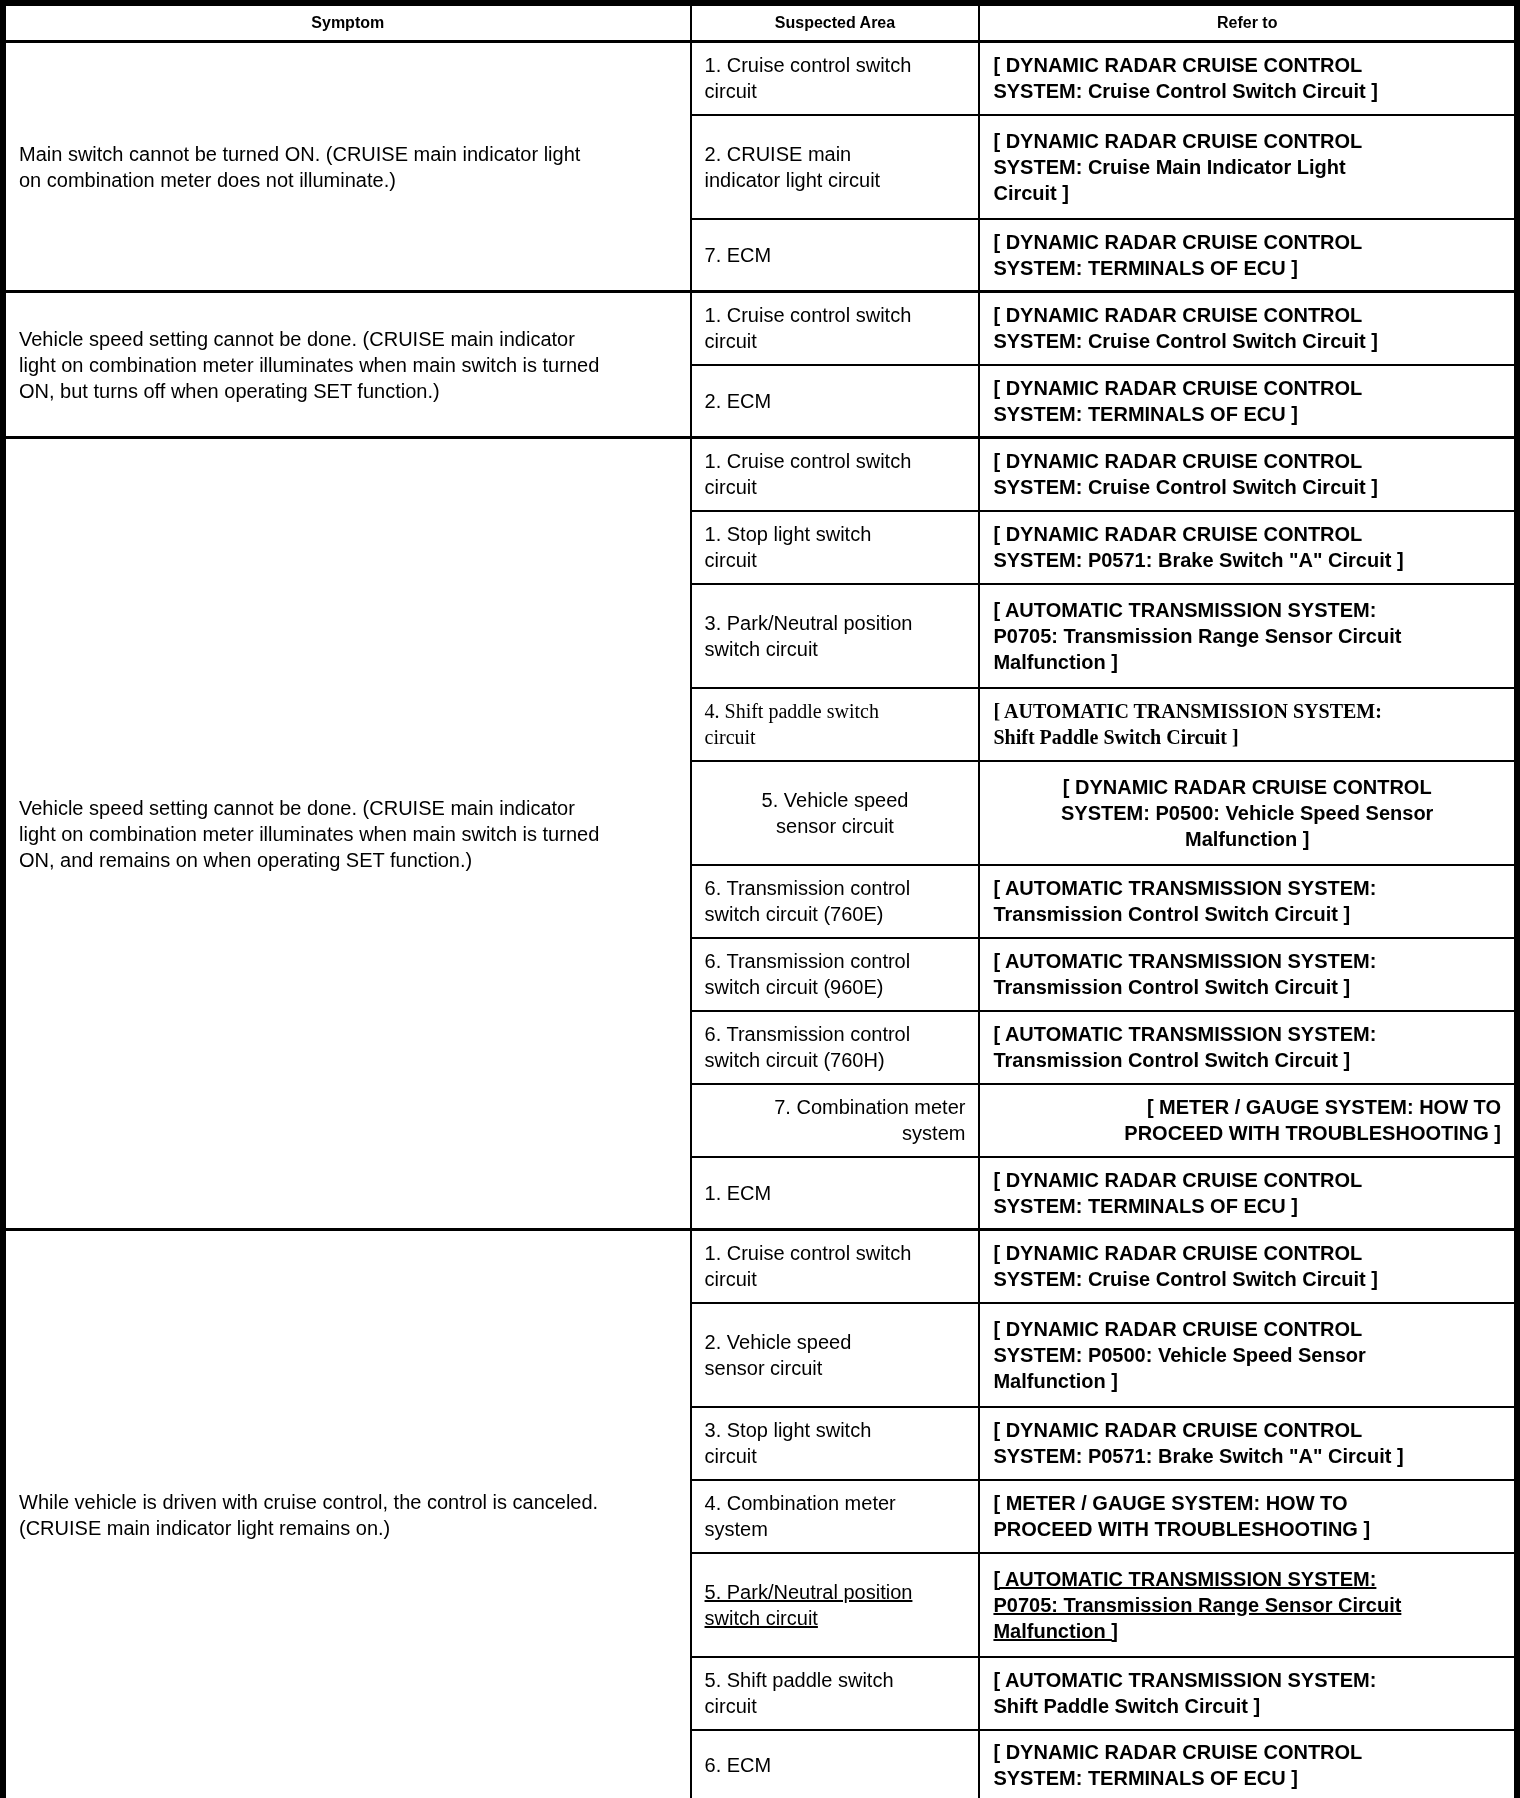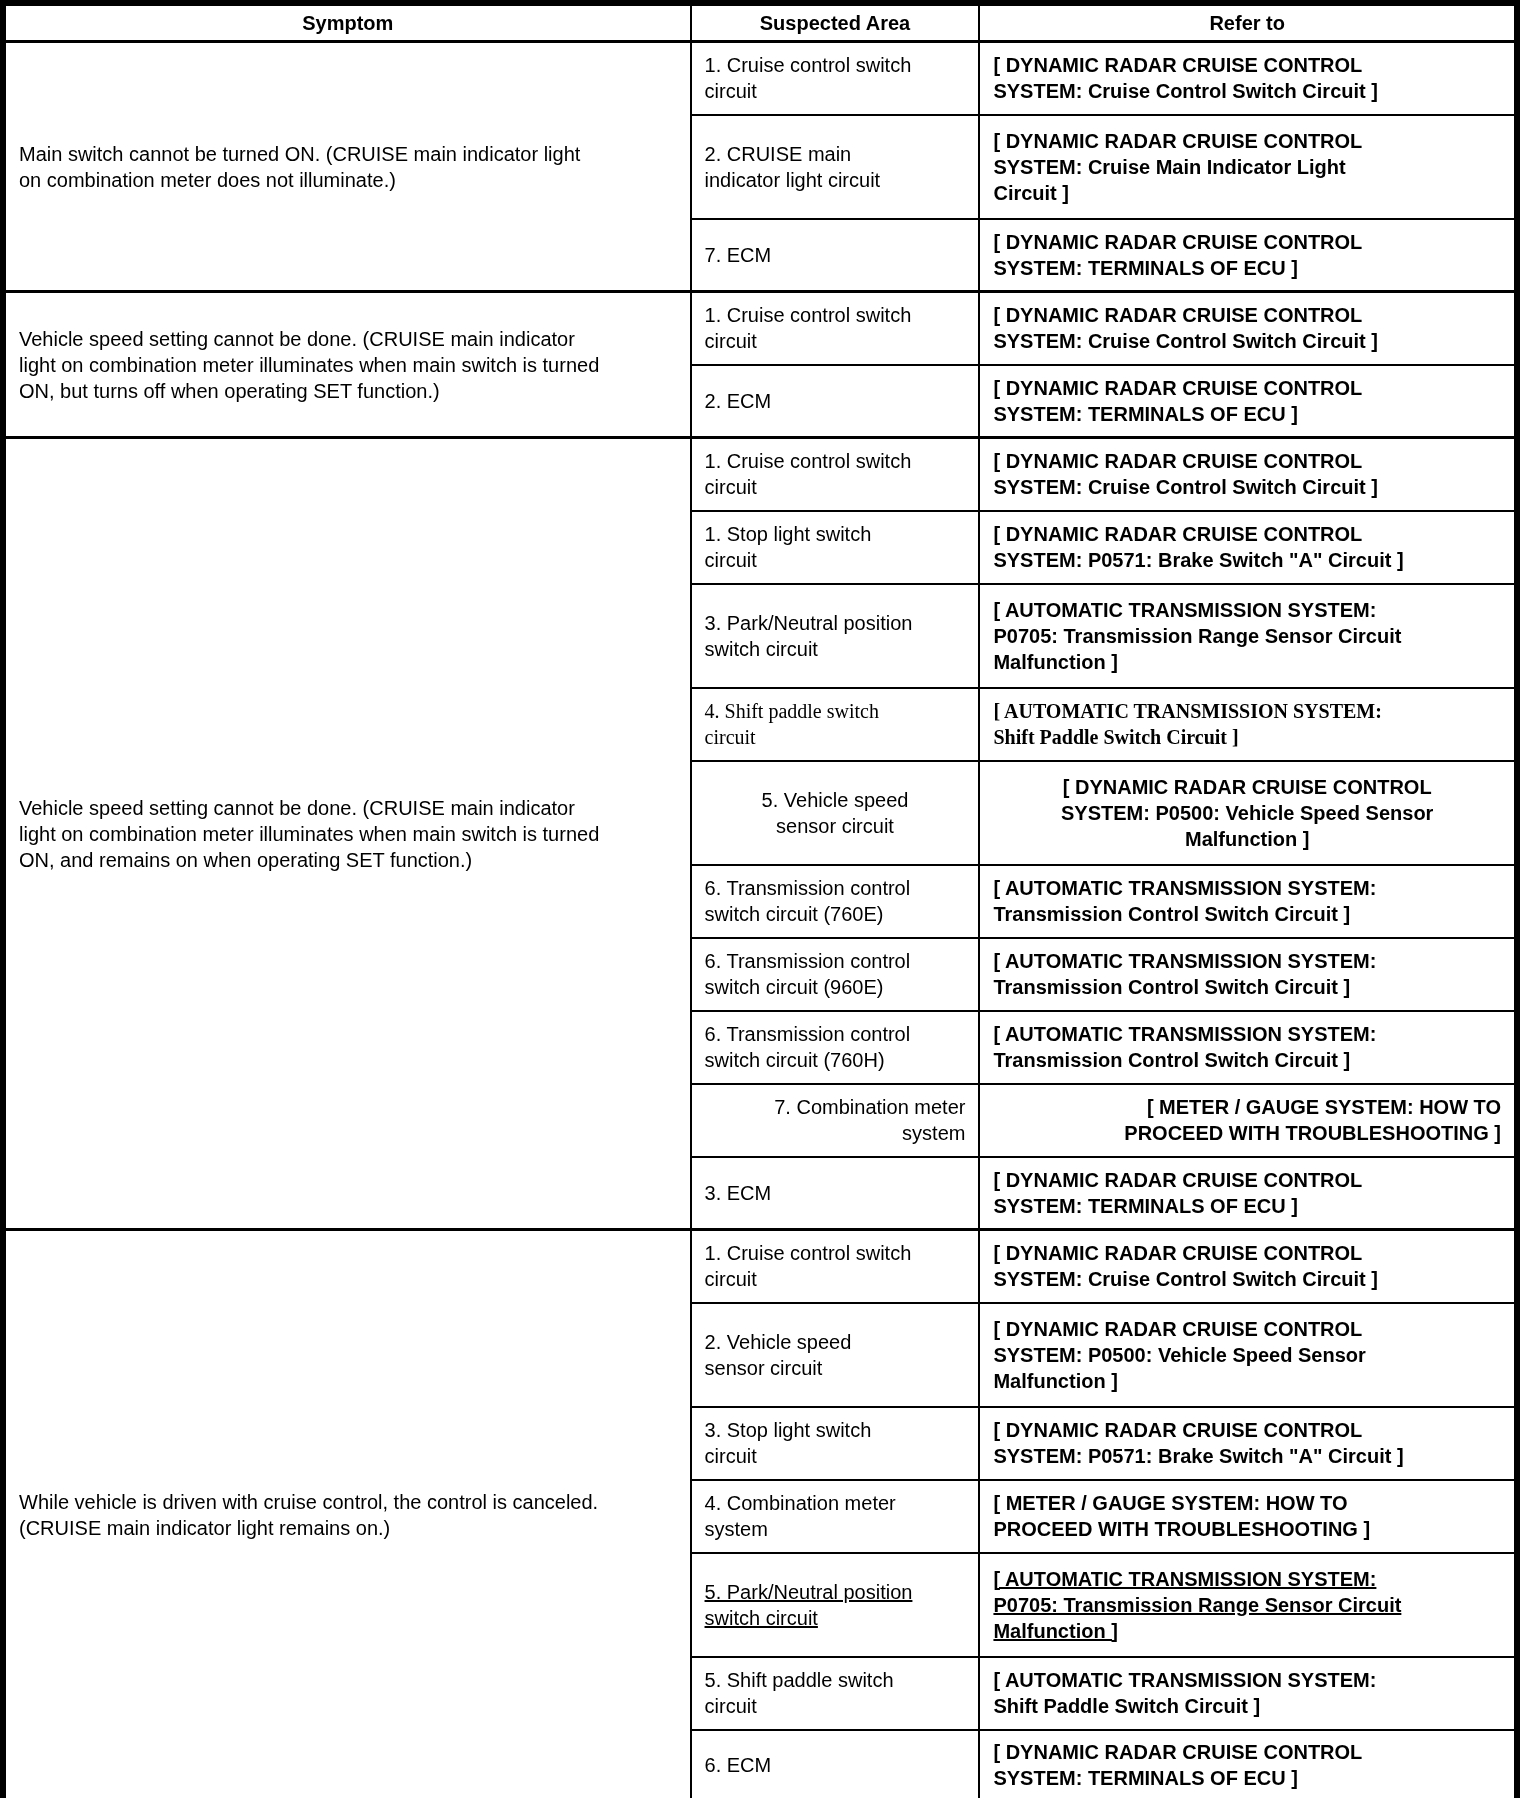--- a/index.html
+++ b/index.html
@@ -21,21 +21,21 @@
   col.c-symptom { width: 683px; }
   col.c-area    { width: 287px; }
   col.c-refer   { width: 534px; }
 
   th, td {
     border: 2px solid #000000;
     vertical-align: middle;
     overflow: hidden;
   }
   thead th {
-    font-size: 20px;
+    font-size: 16px;
     font-weight: bold;
     text-align: center;
     height: 30px;
     padding: 2px 4px;
   }
   td {
     font-size: 20px;
     line-height: 26px;
     padding: 4px 13px;
   }
@@ -153,21 +153,21 @@
         <td class="refer-cell">[ AUTOMATIC TRANSMISSION SYSTEM:
 Transmission Control Switch Circuit ]</td>
       </tr>
       <tr style="height: 73px; text-align: right;">
         <td class="area-cell">7. Combination meter
 system</td>
         <td class="refer-cell">[ METER / GAUGE SYSTEM: HOW TO
 PROCEED WITH TROUBLESHOOTING ]</td>
       </tr>
       <tr style="height: 73px;">
-        <td class="area-cell">3. ECM</td>
+        <td class="area-cell">1. ECM</td>
         <td class="refer-cell">[ DYNAMIC RADAR CRUISE CONTROL
 SYSTEM: TERMINALS OF ECU ]</td>
       </tr>
       <tr class="group-start" style="height: 73px;">
         <td class="symptom-cell" rowspan="7">While vehicle is driven with cruise control, the control is canceled. (CRUISE main indicator light remains on.)</td>
         <td class="area-cell">1. Cruise control switch
 circuit</td>
         <td class="refer-cell">[ DYNAMIC RADAR CRUISE CONTROL
 SYSTEM: Cruise Control Switch Circuit ]</td>
       </tr>

